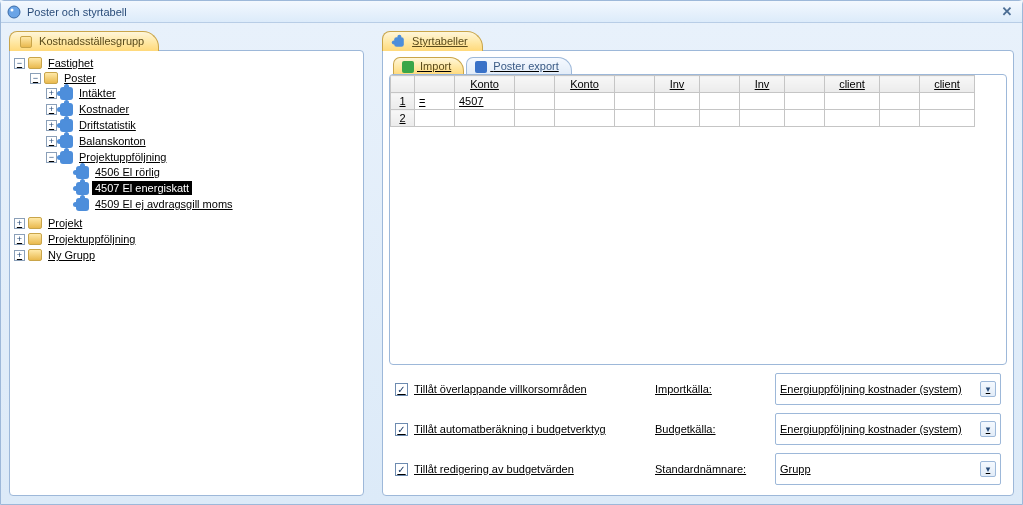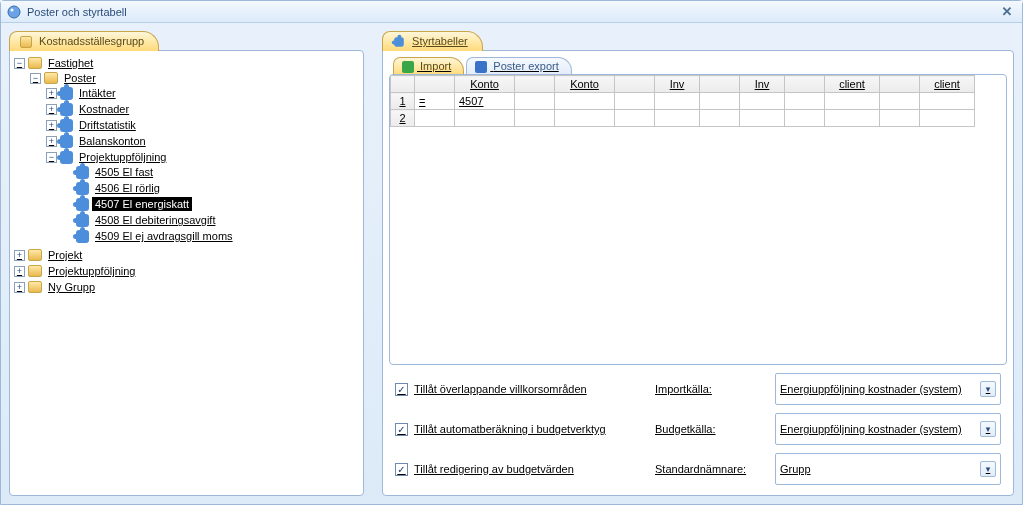--- a/index.html
+++ b/index.html
@@ -239,42 +239,28 @@
                     <div class="row">
                       <span class="exp">−</span>
                       <span class="ico-piece"></span>
                       <span class="label">Projektuppföljning</span>
                     </div>
                     <ul>
                       <li>
                           <div class="row">
                         <span class="noexp"></span>
                         <span class="ico-piece"></span>
-                        <span class="label">4505 El fast</span>
-                      </div>
-                        </li>
-                      <li>
-                          <div class="row">
-                        <span class="noexp"></span>
-                        <span class="ico-piece"></span>
                         <span class="label">4506 El rörlig</span>
                       </div>
                         </li>
                       <li>
                           <div class="row">
                         <span class="noexp"></span>
                         <span class="ico-piece"></span>
                         <span class="label selected">4507 El energiskatt</span>
-                      </div>
-                        </li>
-                      <li>
-                          <div class="row">
-                        <span class="noexp"></span>
-                        <span class="ico-piece"></span>
-                        <span class="label">4508 El debiteringsavgift</span>
                       </div>
                         </li>
                       <li>
                           <div class="row">
                         <span class="noexp"></span>
                         <span class="ico-piece"></span>
                         <span class="label">4509 El ej avdragsgill moms</span>
                       </div>
                         </li>
                     </ul>

